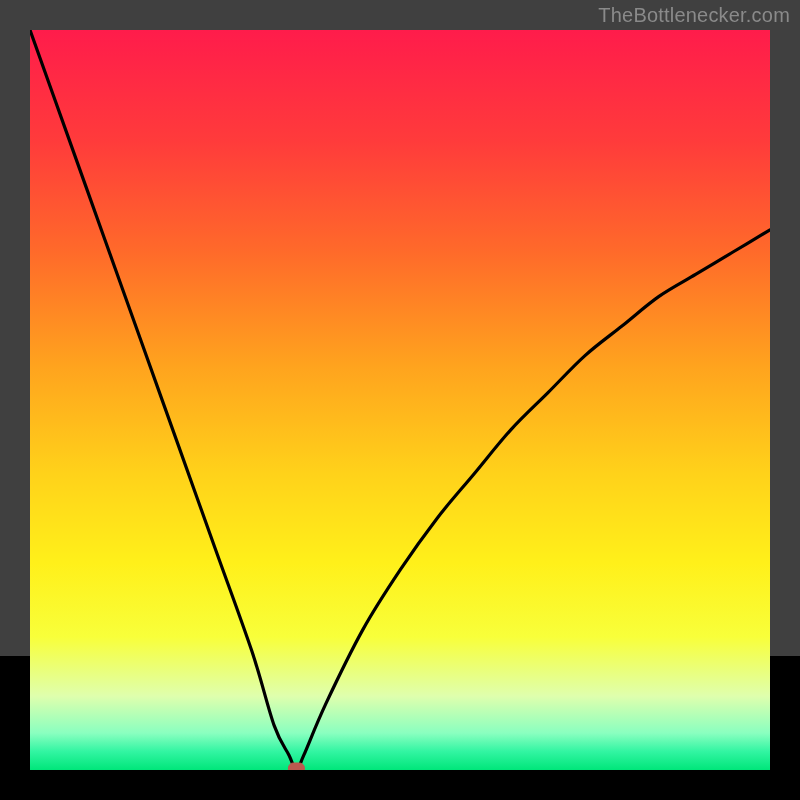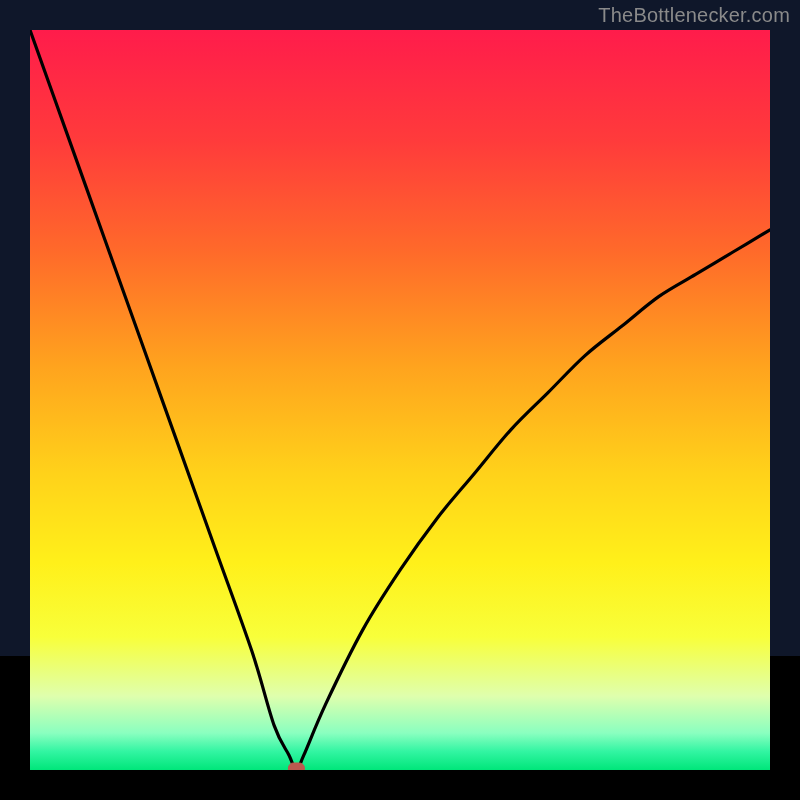--- a/index.html
+++ b/index.html
@@ -9,21 +9,21 @@
     height: 800px;
     background: #000000;
     overflow: hidden;
   }
   .frame {
     position: absolute;
     left: 0;
     top: 0;
     width: 800px;
     height: 656px;
-    background: #0f172a;
+    background: #404040;
   }
   .plot-area {
     position: absolute;
     left: 30px;
     top: 30px;
     width: 740px;
     height: 740px;
     overflow: hidden;
   }
   .gradient {

